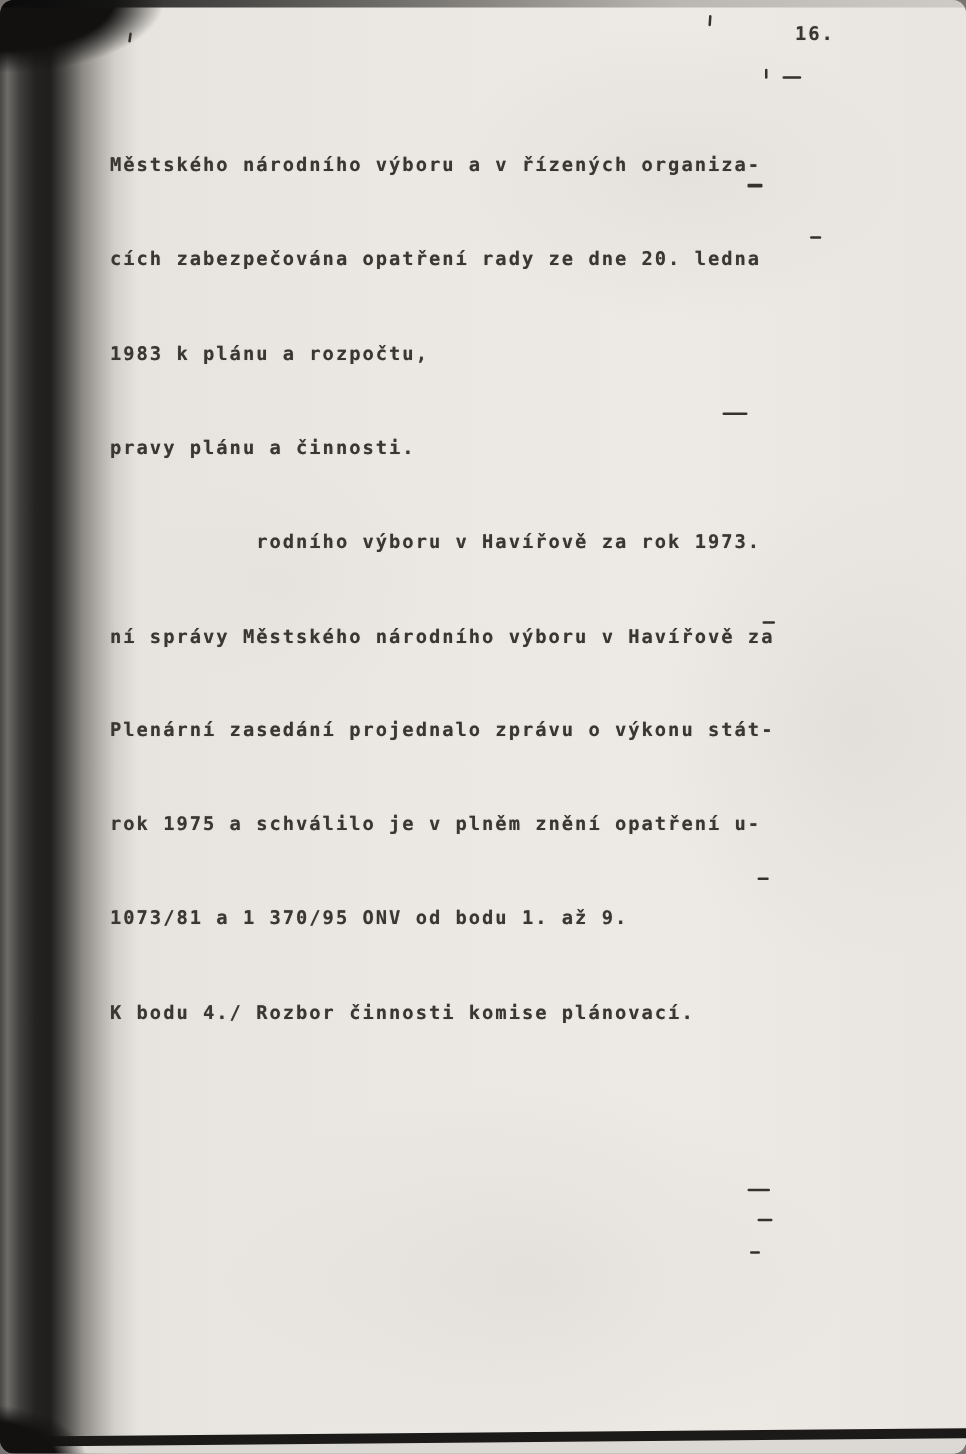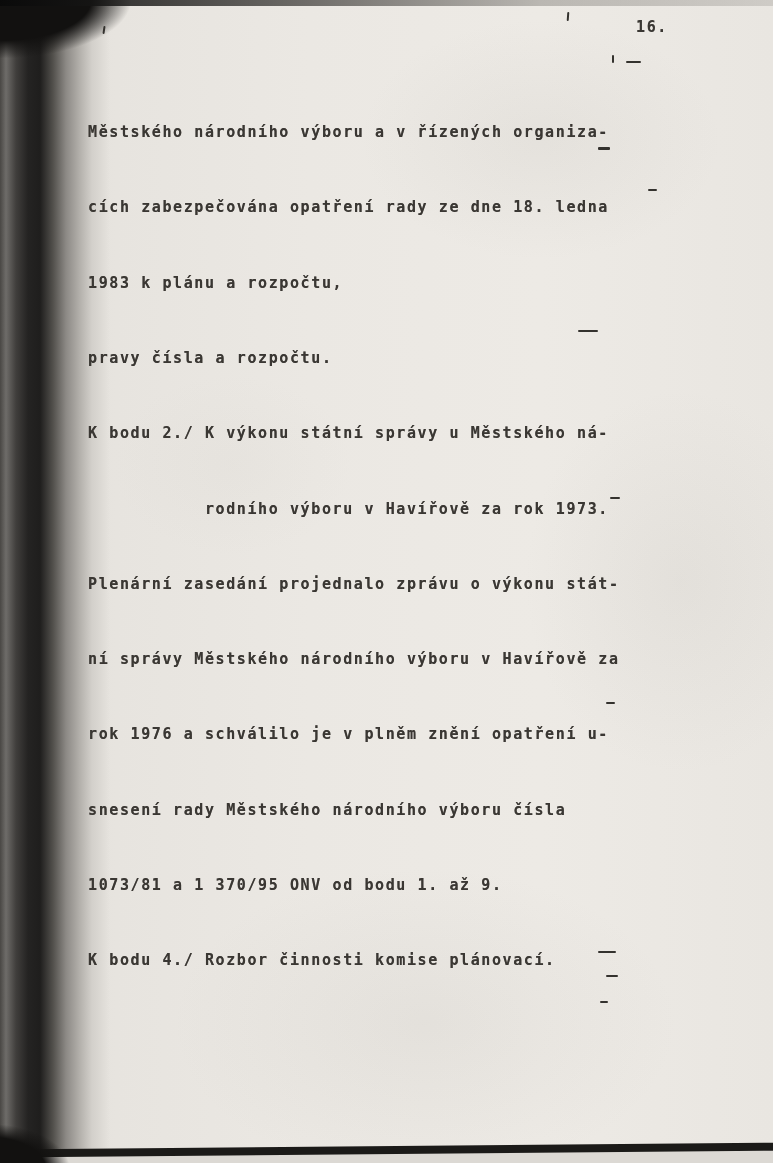--- a/index.html
+++ b/index.html
@@ -6,20 +6,21 @@
   body {
     width: 773px; height: 1163px;
     background: #777471;
     font-family: "DejaVu Sans Mono", "Liberation Mono", monospace;
   }
   .page {
     position: relative;
     width: 773px; height: 1163px;
     overflow: hidden;
     background: linear-gradient(90deg, #dedbd5 0%, #e7e4df 15%, #ebe8e3 40%, #edeae5 70%, #e9e6e1 100%);
+    border-radius: 11px;
   }
   
   .grain {
     position: absolute; inset: 0; pointer-events: none;
     background:
       radial-gradient(ellipse 300px 200px at 70% 12%, rgba(178,175,168,0.14), transparent 60%),
       radial-gradient(ellipse 260px 320px at 88% 50%, rgba(172,169,162,0.12), transparent 60%),
       radial-gradient(ellipse 420px 260px at 55% 88%, rgba(168,165,158,0.12), transparent 60%),
       radial-gradient(ellipse 200px 150px at 30% 40%, rgba(200,197,190,0.10), transparent 60%);
   }
@@ -84,29 +85,27 @@
   <div class="corner-tl"></div>
   <div class="edge-top"></div>
   <div class="edge-bottom-under"></div>
   <div class="edge-bottom"></div>
   <div class="corner-bl"></div>
 
   <div class="page-number">16.</div>
 
   <div class="text-block">
     <div class="ln">Městského národního výboru a v řízených organiza-</div>
-    <div class="ln">cích zabezpečována opatření rady ze dne 18. ledna</div>
+    <div class="ln">cích zabezpečována opatření rady ze dne 20. ledna</div>
     <div class="ln">1983 k plánu a rozpočtu,</div>
-    <div class="ln">pravy čísla a rozpočtu.</div>
-    <div class="ln">K bodu 2./ K výkonu státní správy u Městského ná-</div>
+    <div class="ln">pravy plánu a činnosti.</div>
     <div class="ln">           rodního výboru v Havířově za rok 1973.</div>
+    <div class="ln">ní správy Městského národního výboru v Havířově za</div>
     <div class="ln">Plenární zasedání projednalo zprávu o výkonu stát-</div>
-    <div class="ln">ní správy Městského národního výboru v Havířově za</div>
-    <div class="ln">rok 1976 a schválilo je v plněm znění opatření u-</div>
-    <div class="ln">snesení rady Městského národního výboru čísla</div>
+    <div class="ln">rok 1975 a schválilo je v plněm znění opatření u-</div>
     <div class="ln">1073/81 a 1 370/95 ONV od bodu 1. až 9.</div>
     <div class="ln">K bodu 4./ Rozbor činnosti komise plánovací.</div>
     
     
     
     
     
     
     
     

